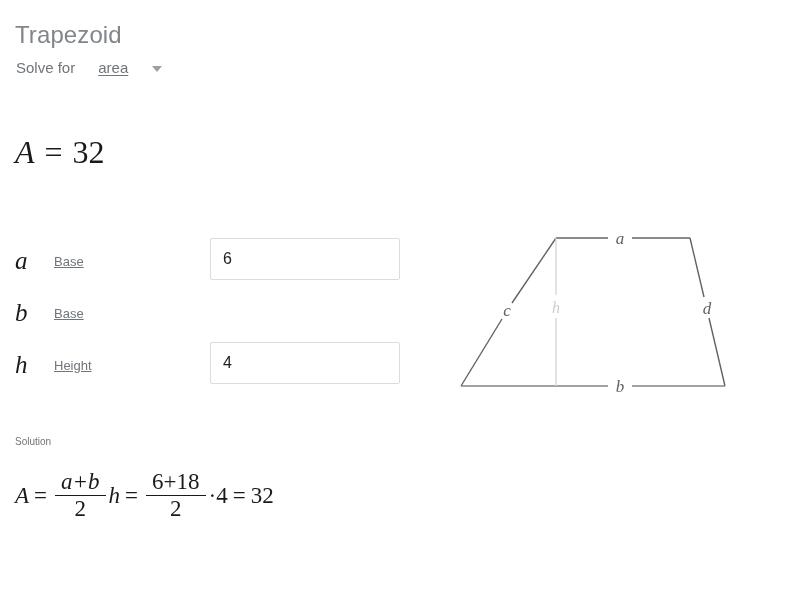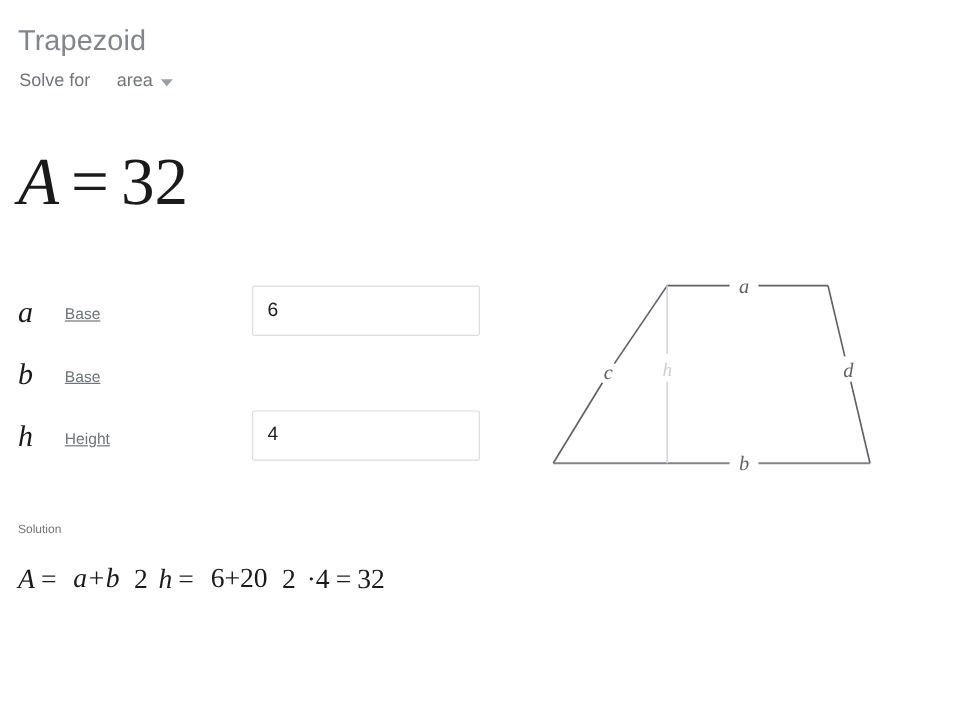--- a/index.html
+++ b/index.html
@@ -37,48 +37,48 @@
 
   #solve-for-row {
     position: absolute;
     left: 16px;
     top: 58px;
     font-size: 15px;
     line-height: 20px;
     color: #70757a;
     display: flex;
     align-items: center;
-    gap: 6px;
+    gap: 23px;
     white-space: nowrap;
   }
   #solve-for-label { color: #70757a; }
   #solve-for-select {
     color: #70757a;
+    text-decoration: underline;
     text-underline-offset: 2px;
     cursor: pointer;
-    margin-left: 16px;
   }
   #solve-for-caret {
     display: inline-block;
     width: 0; height: 0;
     border-left: 5px solid transparent;
     border-right: 5px solid transparent;
     border-top: 6px solid #9aa0a6;
     margin-left: 1px;
     margin-top: 2px;
     cursor: pointer;
   }
 
   
   #result-equation {
     position: absolute;
     left: 15px;
     top: 126px;
     font-family: "Liberation Serif", "DejaVu Serif", serif;
-    font-size: 56px;
+    font-size: 32px;
     line-height: 52px;
     color: #1a1a1a;
     white-space: nowrap;
   }
   #result-equation .mvar { font-style: italic; }
   #result-equation .mop  { font-style: normal; padding: 0 10px; }
   #result-equation .mnum { font-style: normal; }
 
   
   #inputs-section {
@@ -171,21 +171,21 @@
     color: #1a1a1a;
     display: flex;
     align-items: center;
     white-space: nowrap;
   }
   #solution-equation .sv  { font-style: italic; }
   #solution-equation .sn  { font-style: normal; }
   #solution-equation .seq { font-style: normal; padding: 0 5px; }
   .frac {
     display: inline-flex;
-    flex-direction: row;
+    flex-direction: column;
     align-items: center;
     vertical-align: middle;
     margin: 0 3px;
   }
   .frac .num {
     padding: 0 6px 1px 6px;
     line-height: 1.05;
   }
   .frac .bar {
     width: 100%;
@@ -267,21 +267,21 @@
     <span class="sv">A</span>
     <span class="seq">=</span>
     <span class="frac">
       <span class="num sv">a+b</span>
       <span class="bar"></span>
       <span class="den sn">2</span>
     </span>
     <span class="sv">h</span>
     <span class="seq">=</span>
     <span class="frac">
-      <span class="num sn">6+20</span>
+      <span class="num sn">6+18</span>
       <span class="bar"></span>
       <span class="den sn">2</span>
     </span>
     <span class="sn">·</span>
     <span class="sn">4</span>
     <span class="seq">=</span>
     <span class="sn">32</span>
   </div>
 
 </div>

